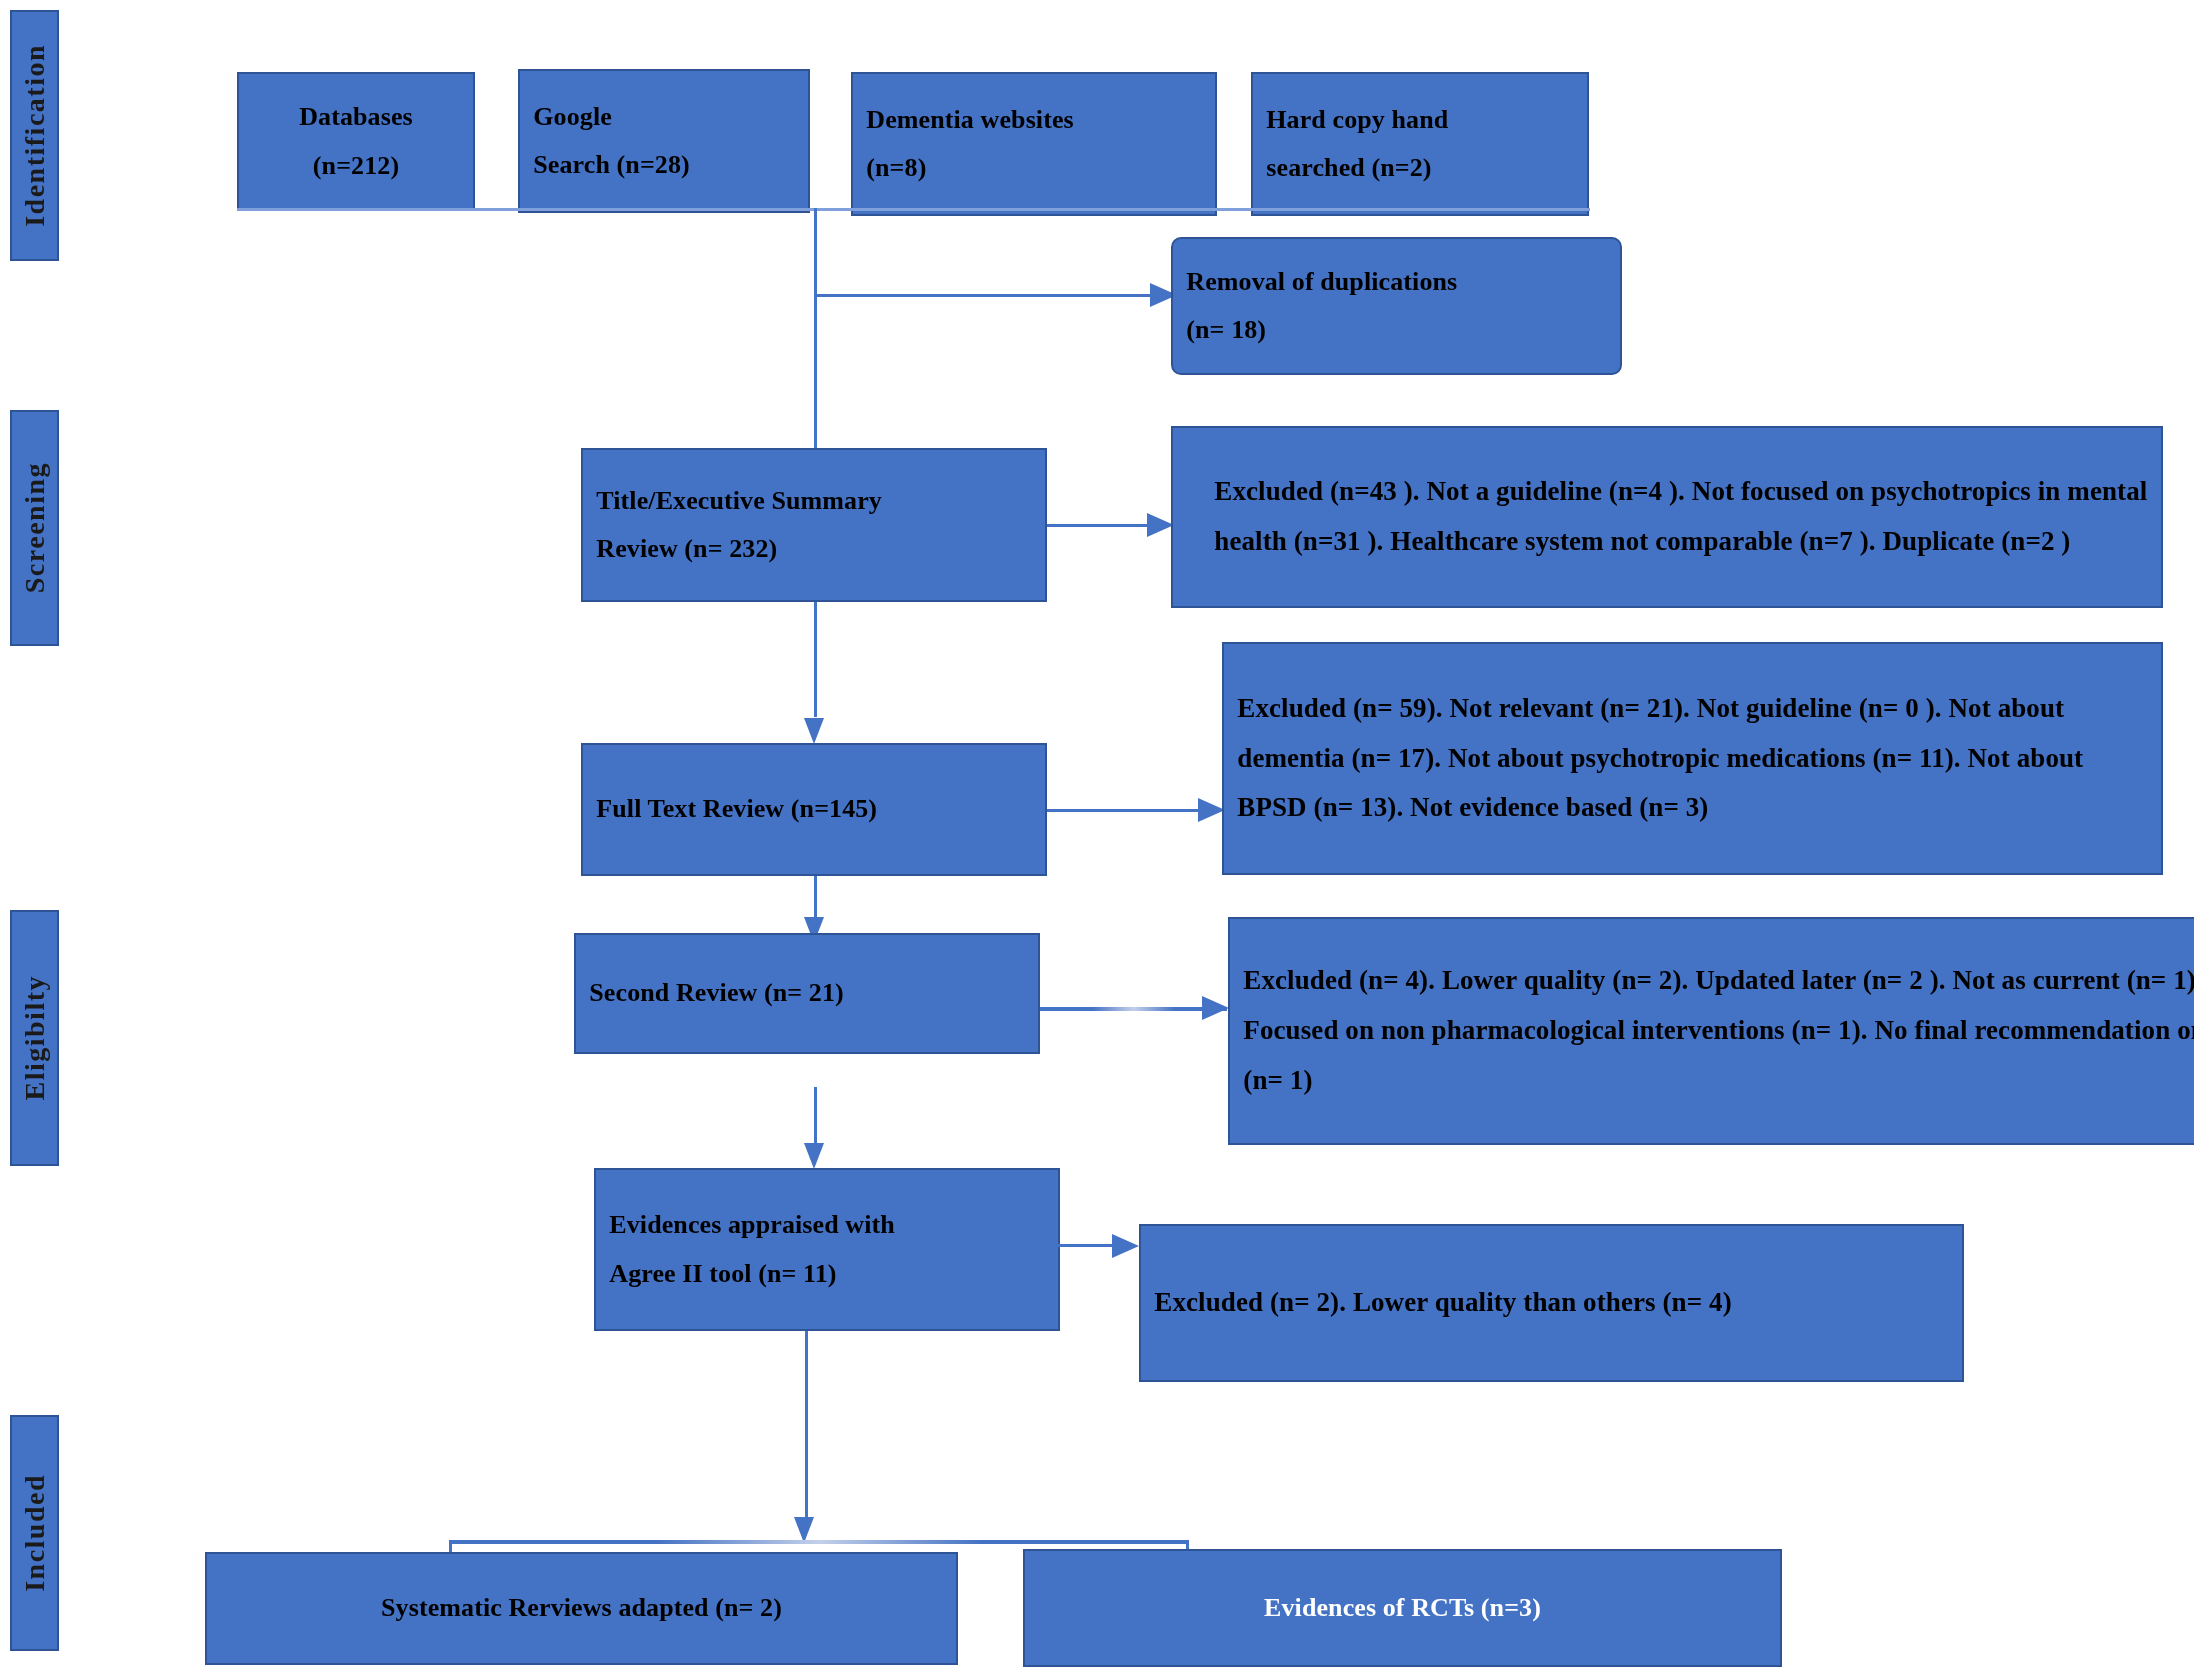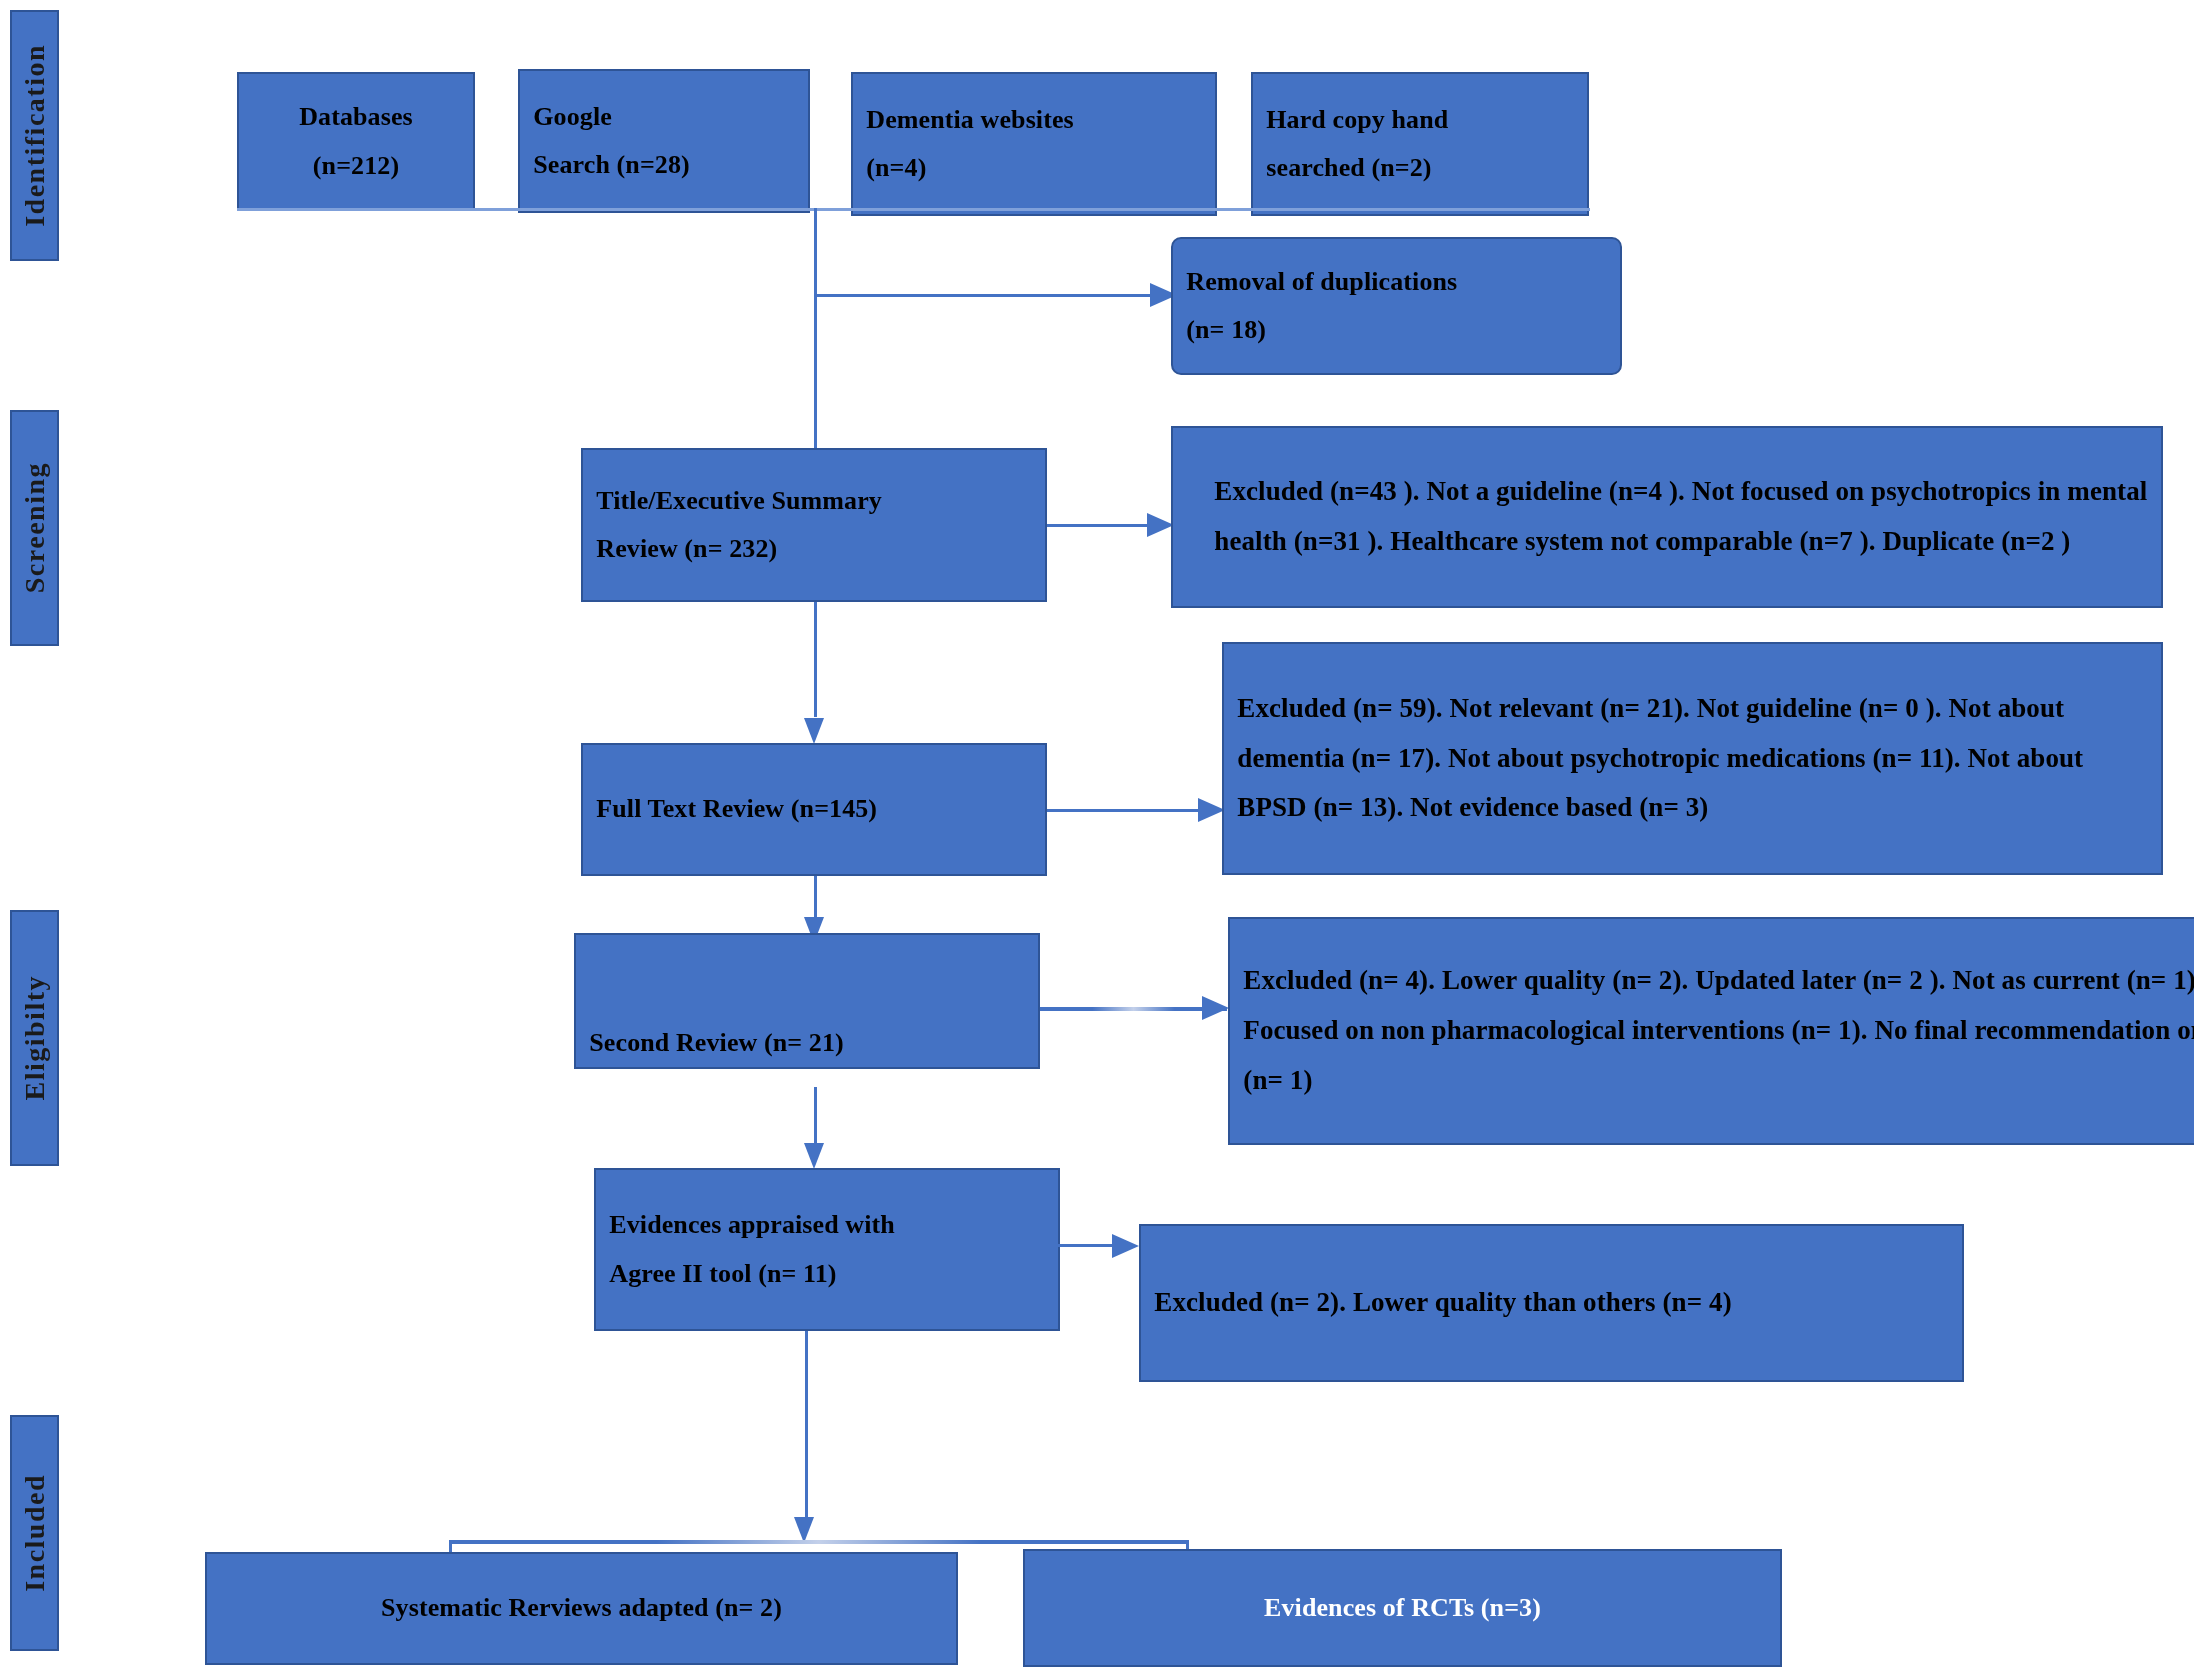--- a/index.html
+++ b/index.html
@@ -123,21 +123,21 @@
   <div class="box left fs-src" style="left:518px; top:69px; width:292px; height:144px;">
     <div class="txt">
       <div>Google</div>
       <div>Search (n=28)</div>
     </div>
   </div>
 
   <div class="box left fs-src" style="left:851px; top:72px; width:366px; height:144px;">
     <div class="txt">
       <div>Dementia websites</div>
-      <div>(n=4)</div>
+      <div>(n=8)</div>
     </div>
   </div>
 
   <div class="box left fs-src" style="left:1251px; top:72px; width:338px; height:144px;">
     <div class="txt">
       <div>Hard copy hand</div>
       <div>searched (n=2)</div>
     </div>
   </div>
 
@@ -181,21 +181,21 @@
   <div class="hline" style="left:1047px; top:809px; width:151px; height:2.6px;"></div>
   <div class="arrow-right" style="left:1198px; top:798px;"></div>
 
   <div class="box left fs-excl" style="left:1222px; top:642px; width:941px; height:233px;">
     <div class="txt">Excluded (n= 59). Not relevant (n= 21). Not guideline (n= 0 ). Not about dementia (n= 17). Not about psychotropic medications (n= 11). Not about BPSD (n= 13). Not evidence based (n= 3)</div>
   </div>
 
   <div class="vline" style="left:814px; top:876px; width:2.6px; height:59px;"></div>
   <div class="arrow-down" style="left:804px; top:917px;"></div>
 
-  <div class="box left fs-mid" style="left:574px; top:933px; width:466px; height:136px;align-items:flex-end;">
+  <div class="box left fs-mid" style="left:574px; top:933px; width:466px; height:121px;">
     <div class="txt">
       <div>Second Review (n= 21)</div>
     </div>
   </div>
 
   <div class="hline fade" style="left:1040px; top:1007px; width:187px; height:3.6px;"></div>
   <div class="arrow-right" style="left:1202px; top:996px;"></div>
 
   <div class="box left fs-excl" style="left:1228px; top:917px; width:1078px; height:228px;">
     <div class="txt">Excluded (n= 4). Lower quality (n= 2). Updated later (n= 2 ). Not as current (n= 1). Focused on non pharmacological interventions (n= 1). No final recommendation on BPSD (n= 1)</div>

